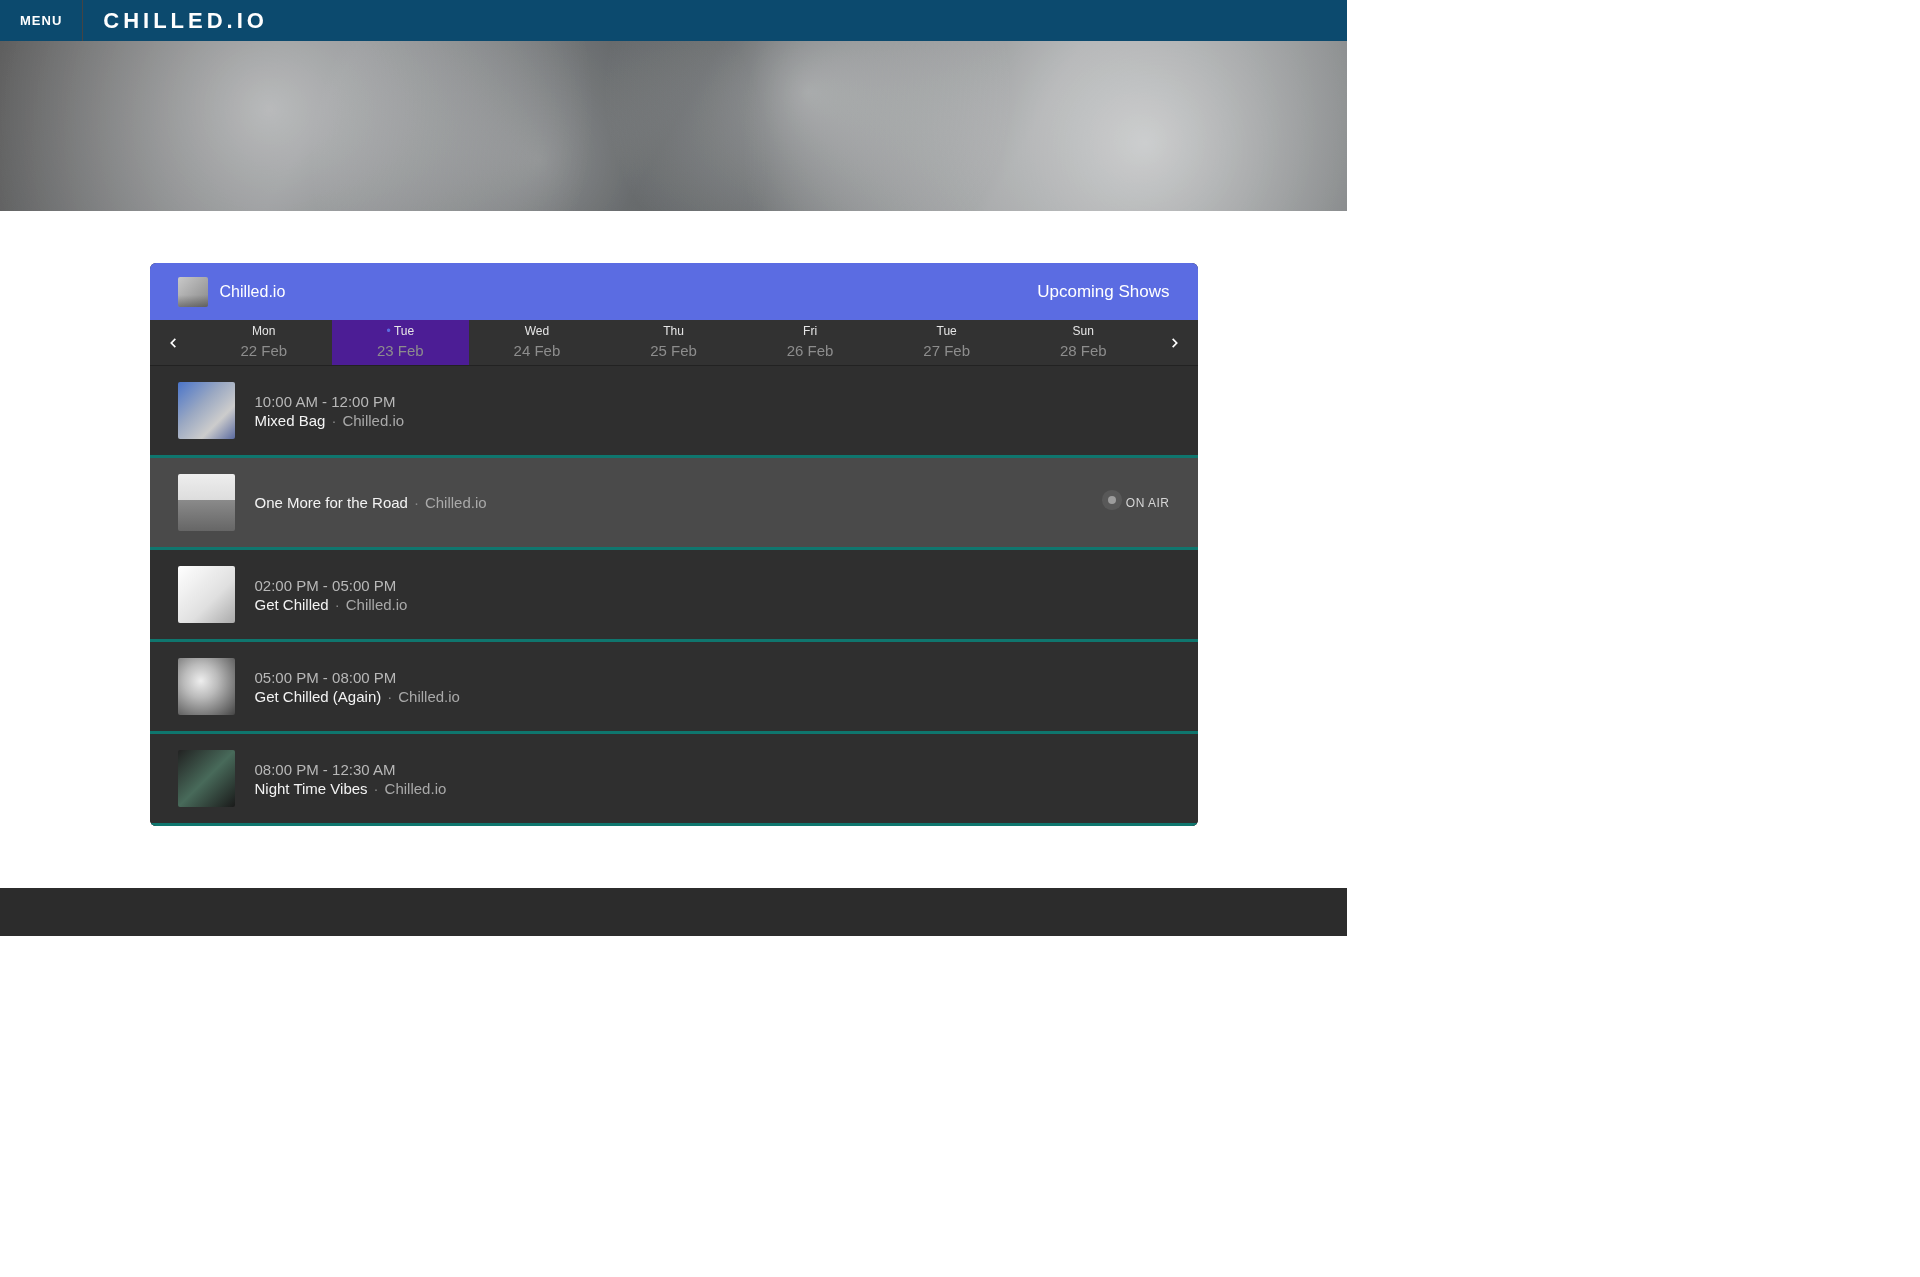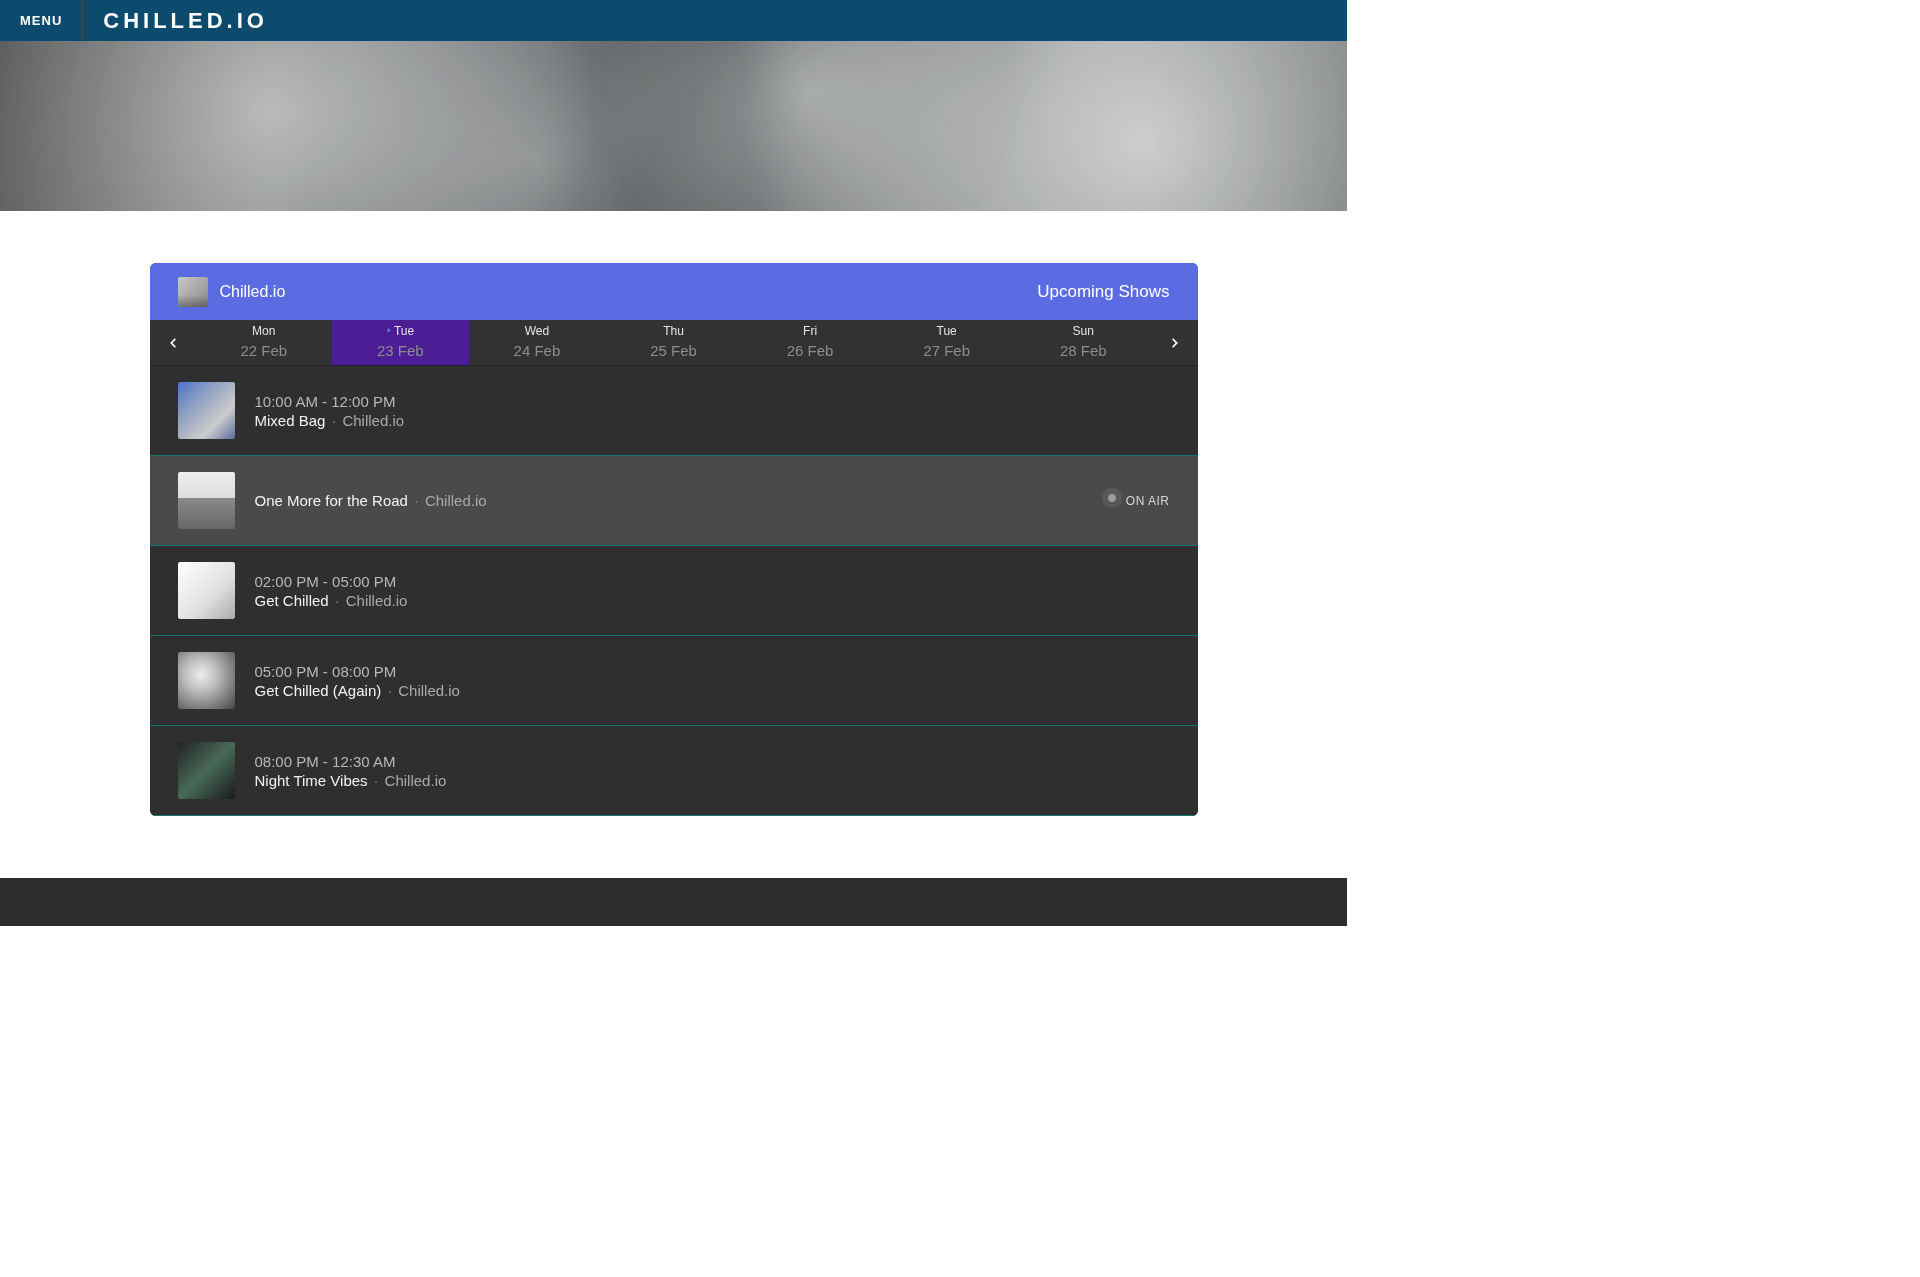--- a/index.html
+++ b/index.html
@@ -137,21 +137,21 @@
 }
 
 
 .shows {
   background: #2f2f2f;
 }
 .show-row {
   display: flex;
   align-items: center;
   padding: 16px 28px;
-  border-bottom: 1px solid #0f766e;
+  border-bottom: 3px solid #0f766e;
   cursor: pointer;
 }
 .show-row.onair {
   background: #4a4a4a;
 }
 .show-thumb {
   width: 57px;
   height: 57px;
   border-radius: 2px;
   flex-shrink: 0;

